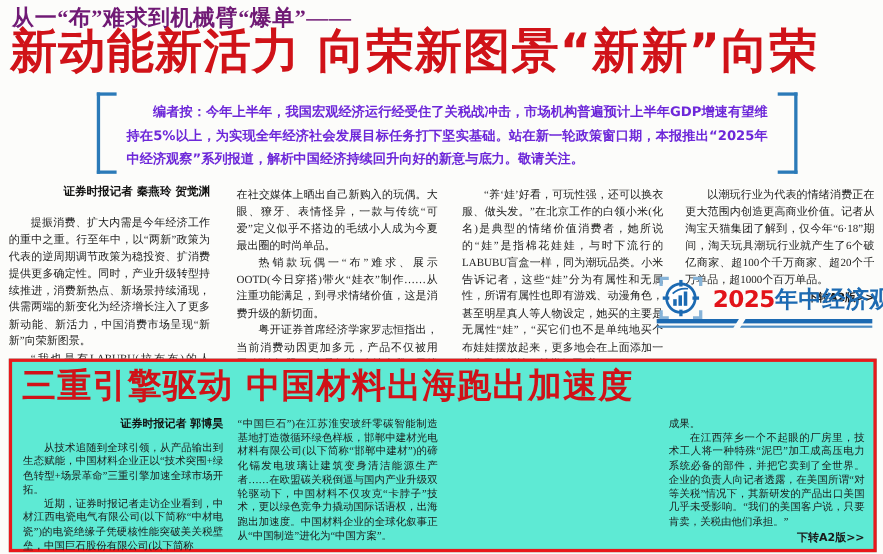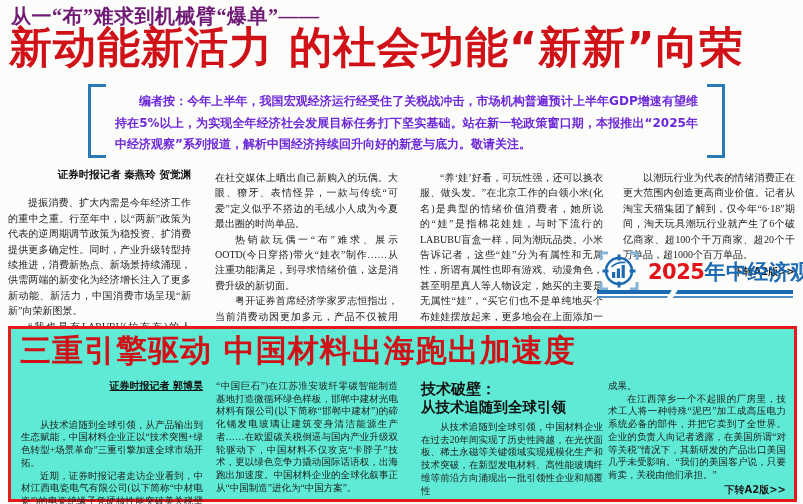--- a/index.html
+++ b/index.html
@@ -68,33 +68,33 @@
   .secondary-headline{
     position:absolute;left:9px;top:1px;
     font-family:"DejaVu Sans",sans-serif;font-weight:900;
     font-size:31px;color:#d01218;white-space:nowrap;letter-spacing:1px;
   }
   .b-col{
     position:absolute;top:51px;width:182px;height:115px;
     font-size:9.5px;line-height:12.7px;text-align:justify;
   }
   .b-col p{margin:0;}
-  .b-col .byline{margin-bottom:26px;font-size:10px;text-decoration:underline;}
+  .b-col .byline{margin-bottom:9px;font-size:10px;}
   .subhead{
     font-family:"DejaVu Sans",sans-serif;font-weight:bold;color:#101010;
     text-align:left;text-indent:0;
   }
   .subhead1{font-size:15px;line-height:18px;}
   .subhead2{font-size:14.5px;line-height:18px;margin-bottom:5px !important;}
 </style>
 </head>
 <body>
 
 <div class="kicker">从一“布”难求到机械臂“爆单”——</div>
-<div class="main-headline">新动能新活力 的社会功能“新新”向荣</div>
+<div class="main-headline">新动能新活力 向荣新图景“新新”向荣</div>
 
 <div class="editor-note">
   <div class="bracket left"></div>
   <div class="bracket right"></div>
   <p class="editor-text"><span>编者按：</span><span>今年上半年，我国宏观经济运行经受住了关税战冲击，市场机构普遍预计上半年GDP增速有望维持在5%以上，为实现全年经济社会发展目标任务打下坚实基础。站在新一轮政策窗口期，本报推出“2025年中经济观察”系列报道，解析中国经济持续回升向好的新意与底力。敬请关注。</span></p>
 </div>
 
 <div class="t-col" style="left:8px;">
   <p class="byline">证券时报记者 秦燕玲 贺觉渊</p>
   <p class="ind">提振消费、扩大内需是今年经济工作的重中之重。行至年中，以“两新”政策为代表的逆周期调节政策为稳投资、扩消费提供更多确定性。同时，产业升级转型持续推进，消费新热点、新场景持续涌现，供需两端的新变化为经济增长注入了更多新动能、新活力，中国消费市场呈现“新新”向荣新图景。</p>
@@ -143,24 +143,19 @@
   <div class="b-col" style="left:10px;">
     <p class="byline">证券时报记者 郭博昊</p>
     <p class="ind">从技术追随到全球引领，从产品输出到生态赋能，中国材料企业正以“技术突围+绿色转型+场景革命”三重引擎加速全球市场开拓。</p>
     <p class="ind">近期，证券时报记者走访企业看到，中材江西电瓷电气有限公司(以下简称“中材电瓷”)的电瓷绝缘子凭硬核性能突破美关税壁垒，中国巨石股份有限公司(以下简称</p>
   </div>
 
   <div class="b-col" style="left:205px;">
     <p>“中国巨石”)在江苏淮安玻纤零碳智能制造基地打造微循环绿色样板，邯郸中建材光电材料有限公司(以下简称“邯郸中建材”)的碲化镉发电玻璃让建筑变身清洁能源生产者……在欧盟碳关税倒逼与国内产业升级双轮驱动下，中国材料不仅攻克“卡脖子”技术，更以绿色竞争力撬动国际话语权，出海跑出加速度。中国材料企业的全球化叙事正从“中国制造”进化为“中国方案”。</p>
   </div>
 
-  <div class="b-col" style="left:410px;">
-    <p class="subhead subhead1">技术破壁：</p>
-    <p class="subhead subhead2">从技术追随到全球引领</p>
-    <p class="ind">从技术追随到全球引领，中国材料企业在过去20年间实现了历史性跨越，在光伏面板、稀土永磁等关键领域实现规模化生产和技术突破，在新型发电材料、高性能玻璃纤维等前沿方向涌现出一批引领性企业和颠覆性</p>
-  </div>
 
   <div class="b-col" style="left:597px;width:178px;">
     <p>成果。</p>
     <p class="ind">在江西萍乡一个不起眼的厂房里，技术工人将一种特殊“泥巴”加工成高压电力系统必备的部件，并把它卖到了全世界。企业的负责人向记者透露，在美国所谓“对等关税”情况下，其新研发的产品出口美国几乎未受影响。“我们的美国客户说，只要肯卖，关税由他们承担。”</p>
     <p class="continued">下转A2版&gt;&gt;</p>
   </div>
 </div>
 
 </body></html>

